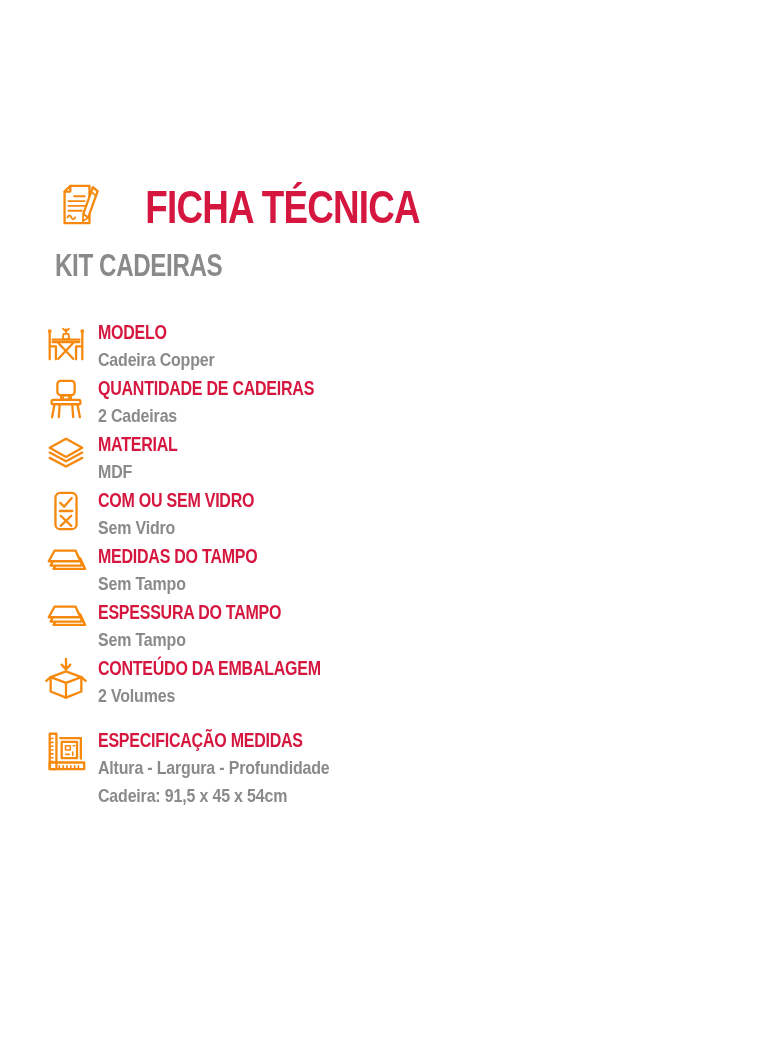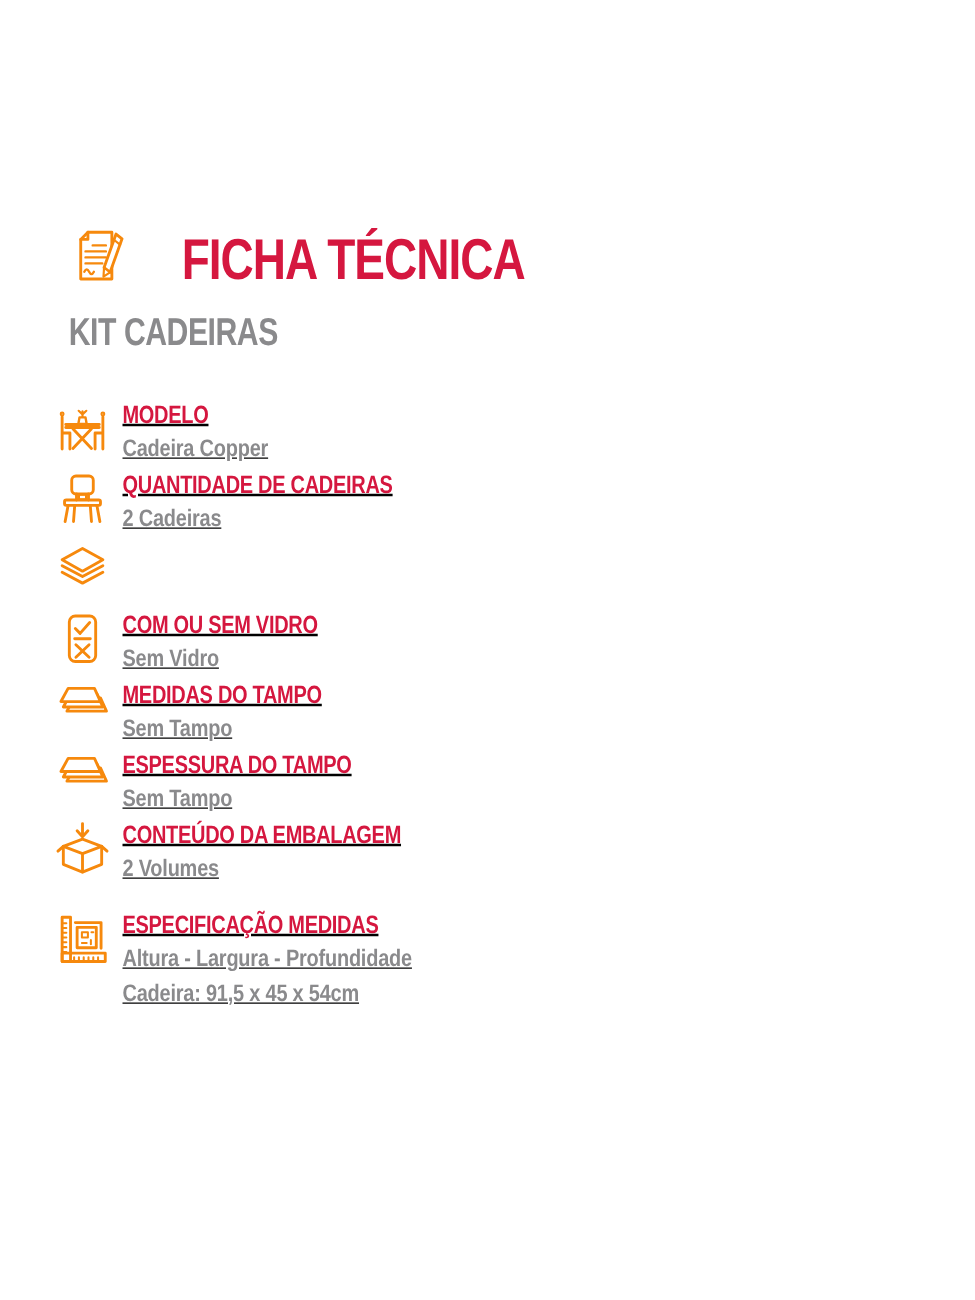--- a/index.html
+++ b/index.html
@@ -23,21 +23,21 @@
     color:#8A8A8C;letter-spacing:-0.5px;transform-origin:0 0;transform:scaleX(0.78);
     line-height:34px;white-space:nowrap;
   }
 
   
   .spec-list{position:absolute;left:40px;top:318px;width:560px;}
   .spec-item{display:flex;align-items:flex-start;height:56px;}
   .spec-item.tall{height:auto;margin-top:16px;}
   .spec-ic{width:52px;height:50px;flex:0 0 52px;display:flex;justify-content:center;align-items:flex-start;padding-top:2px;box-sizing:border-box;}
   .spec-ic svg{width:46px;height:46px;}
-  .spec-text{margin-left:6px;text-decoration:underline;}
+  .spec-text{margin-left:6px;}
   .spec-label{
     height:28px;line-height:28px;font-size:20px;font-weight:bold;color:#D5173F;
     letter-spacing:-0.3px;transform:scaleX(0.80);transform-origin:0 50%;white-space:nowrap;
   }
   .spec-value{
     height:28px;line-height:28px;font-size:19px;font-weight:bold;color:#8A8A8C;
     letter-spacing:-0.2px;transform:scaleX(0.84);transform-origin:0 50%;white-space:nowrap;
   }
   .stroke{fill:none;stroke:#F6890D;stroke-width:2.4;stroke-linecap:round;stroke-linejoin:round;}
   .stroke-thin{fill:none;stroke:#F6890D;stroke-width:1.7;stroke-linecap:round;stroke-linejoin:round;}
@@ -101,20 +101,24 @@
   </div>
 
   <div class="spec-item">
     <span class="spec-ic">
       <svg viewBox="0 0 48 48">
         <path class="stroke" d="M7 27 L24 36 L41 27"></path>
         <path class="stroke" d="M7 21.5 L24 30.5 L41 21.5"></path>
         <path class="fillw" d="M24 7 L41 16.5 L24 26 L7 16.5 Z"></path>
       </svg>
     </span>
+    <div class="spec-text">
+      <div class="spec-label">MATERIAL</div>
+      <div class="spec-value">MDF</div>
+    </div>
   </div>
 
   <div class="spec-item">
     <span class="spec-ic">
       <svg viewBox="0 0 48 48">
         <rect class="stroke" x="13" y="5" width="22" height="38" rx="5"></rect>
         <path class="stroke" d="M18 15.5 L22 19.5 L30 10.5"></path>
         <path class="stroke" d="M17.5 24 H30.5"></path>
         <path class="stroke" d="M18.5 29 L29.5 39.5 M29.5 29 L18.5 39.5"></path>
       </svg>

